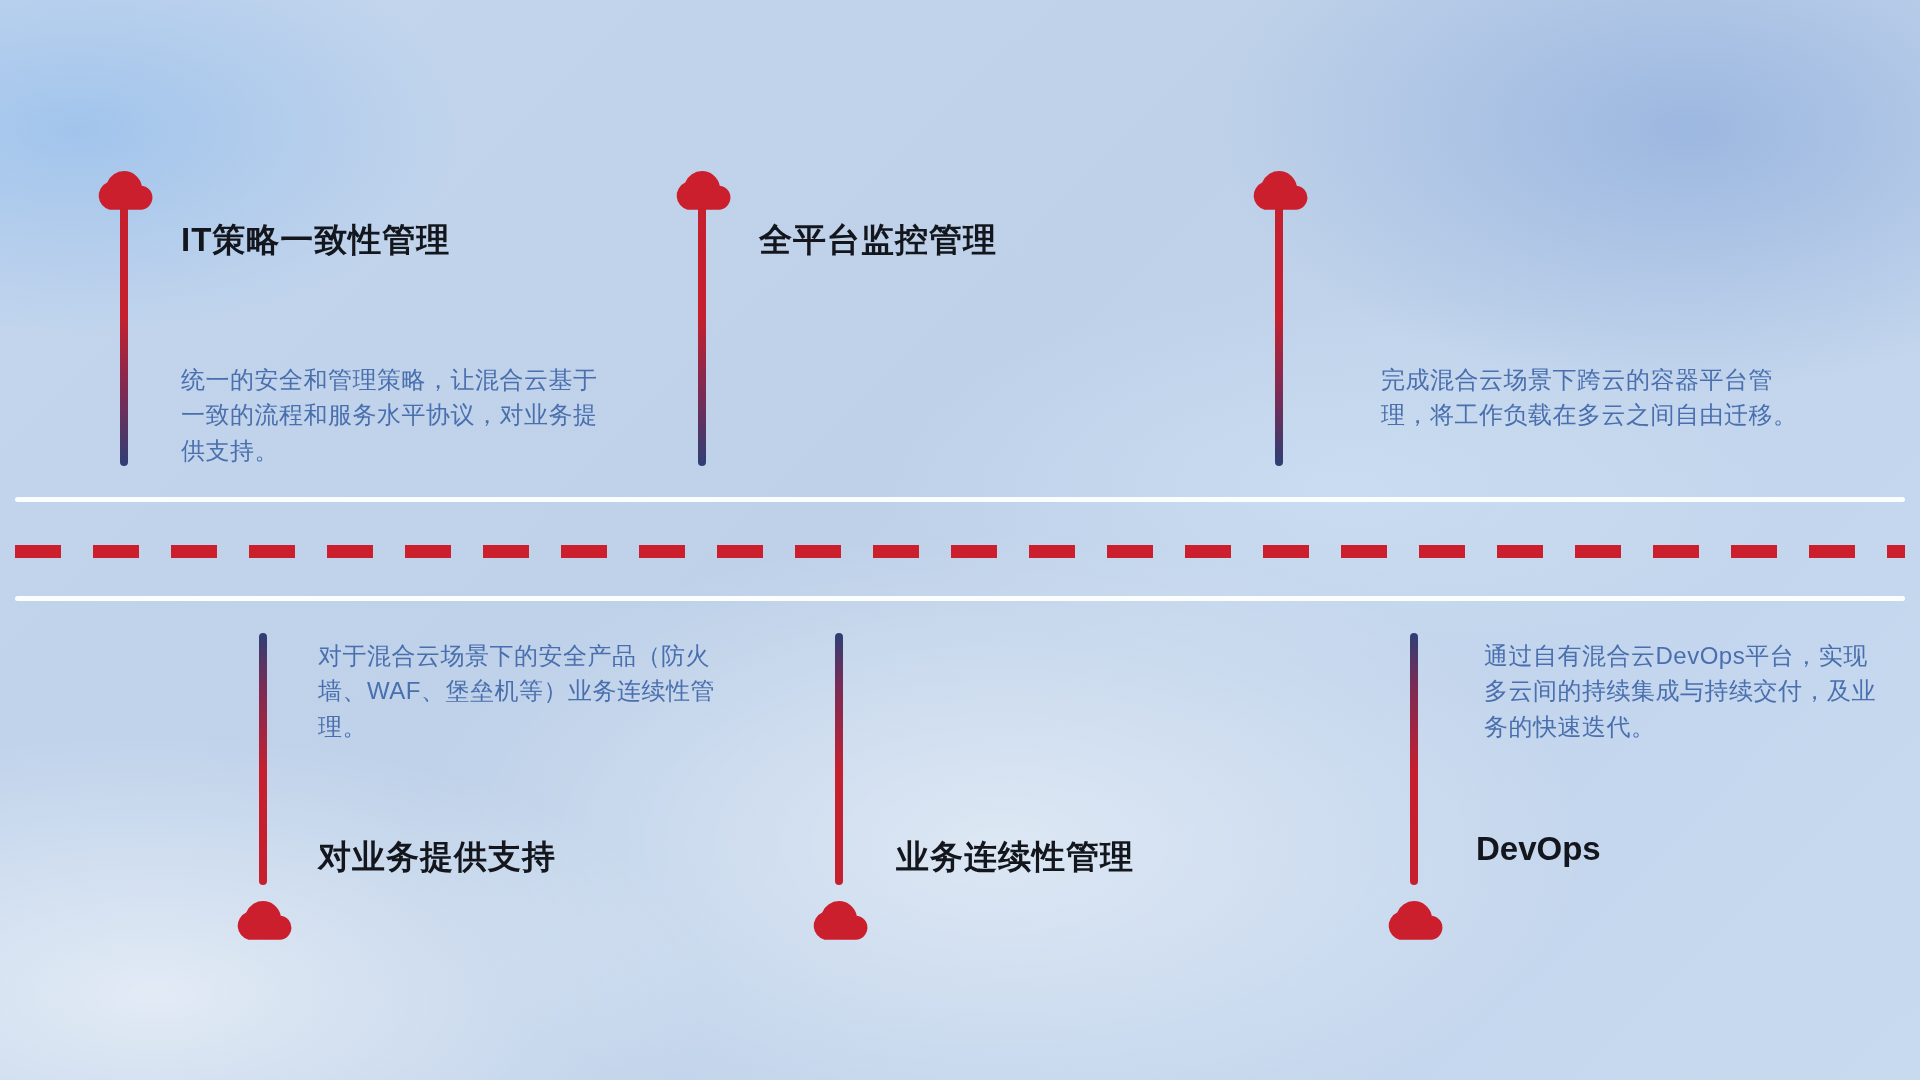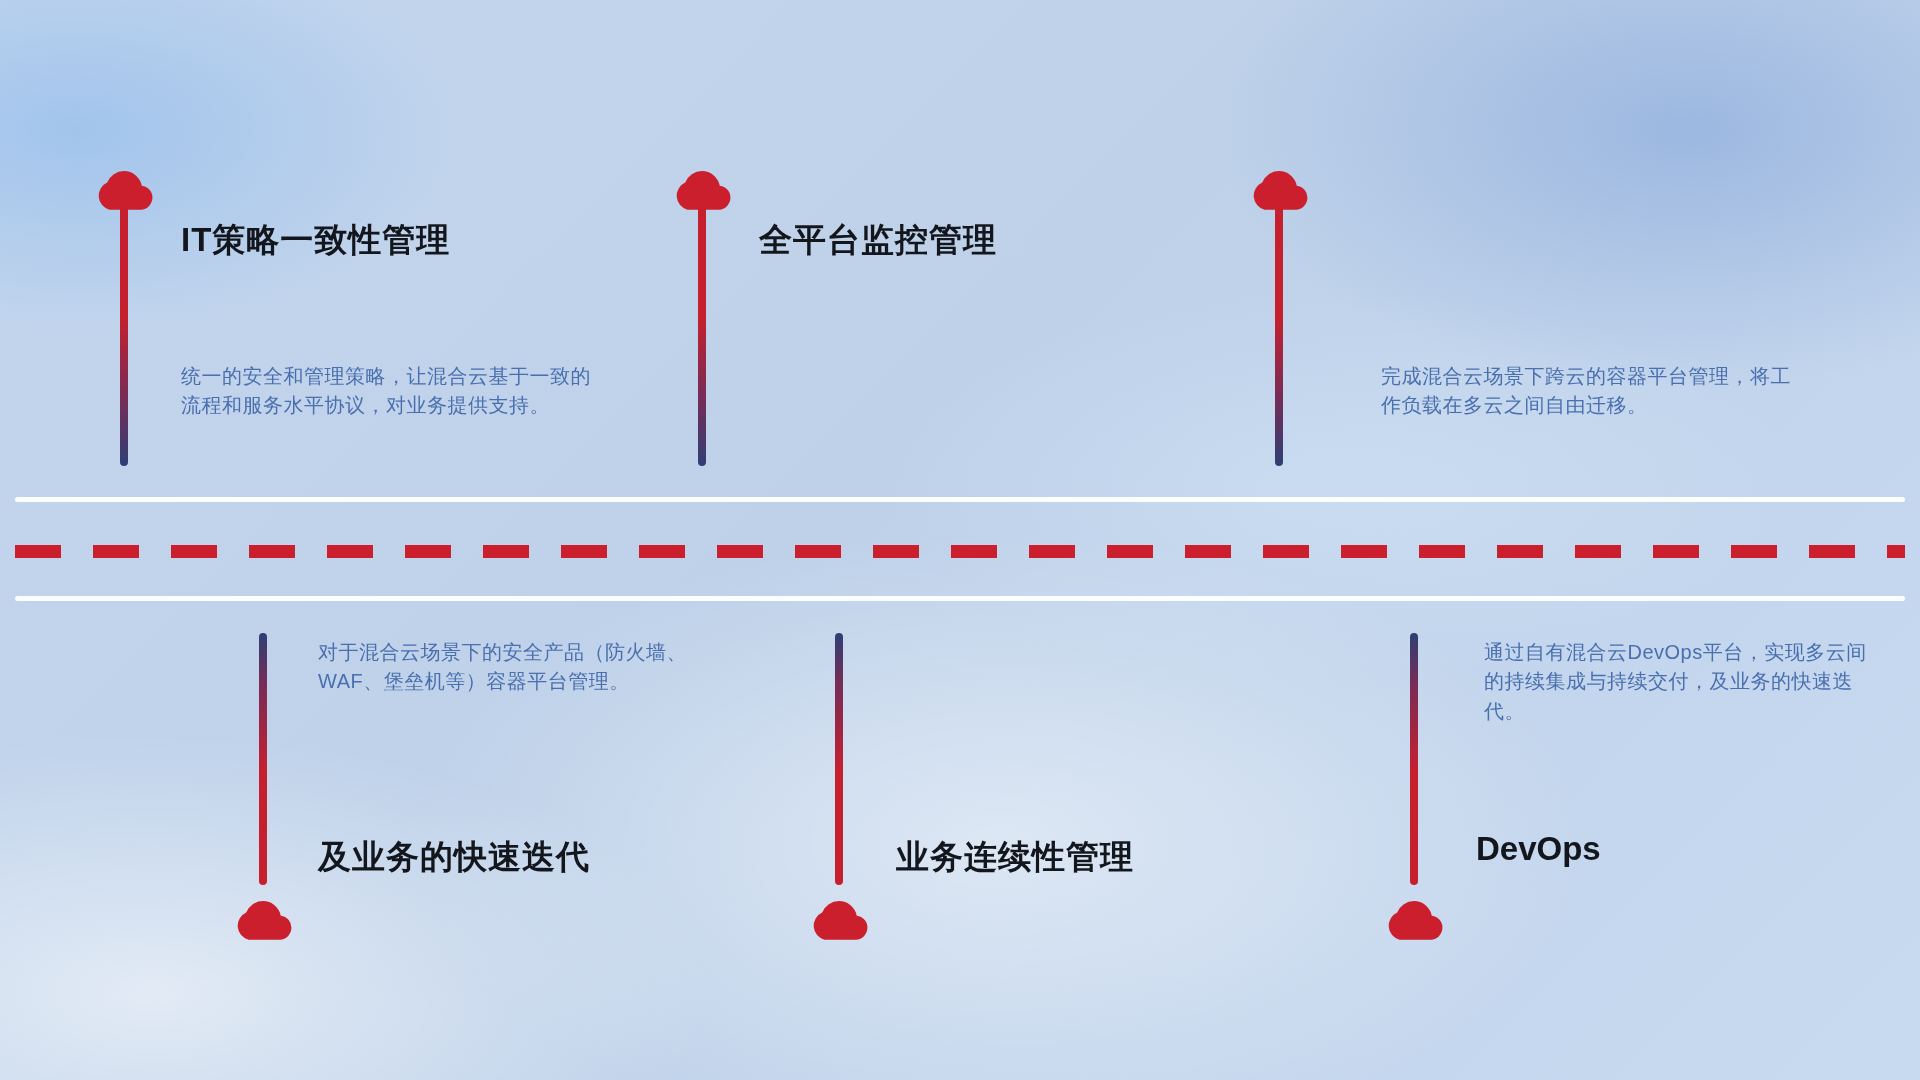--- a/index.html
+++ b/index.html
@@ -45,21 +45,21 @@
   .vline.up{background:linear-gradient(180deg,var(--line-navy) 0%,#7c2b55 22%,#c6202e 55%,#c6202e 100%);}
 
   
   .item-title{
     position:absolute;
     font-size:33px;font-weight:700;color:var(--title-dark);
     letter-spacing:1px;white-space:nowrap;
   }
   .item-desc{
     position:absolute;
-    font-size:20px;line-height:1.47;color:var(--description-blue);
+    font-size:24px;line-height:1.47;color:var(--description-blue);
     letter-spacing:0.5px;
   }
 
   
   .cloud.c-top-1{position:absolute;left:95px;top:166px;}
   .cloud.c-top-2{position:absolute;left:673px;top:166px;}
   .cloud.c-top-3{position:absolute;left:1250px;top:166px;}
   .vline.l-top-1{left:120px;top:206px;height:260px;}
   .vline.l-top-2{left:698px;top:206px;height:260px;}
   .vline.l-top-3{left:1275px;top:206px;height:260px;}
@@ -117,22 +117,22 @@
   </span>
   <div class="vline down l-top-3"></div>
   <div class="item-desc d-top-3">完成混合云场景下跨云的容器平台管理，将工作负载在多云之间自由迁移。</div>
 
   <div class="vline up l-bot-1"></div>
   <span class="cloud c-bot-1">
     <svg viewBox="0 0 24 18">
         <path d="M19.35 8.04A7.49 7.49 0 0 0 12 2 7.5 7.5 0 0 0 5.04 6.74 6 6 0 0 0 6 18h13a5 5 0 0 0 .35-9.96z"></path>
       </svg>
   </span>
-  <div class="item-desc d-bot-1">对于混合云场景下的安全产品（防火墙、WAF、堡垒机等）容器平台管理。</div>
-  <div class="item-title t-bot-1">及业务的快速迭代</div>
+  <div class="item-desc d-bot-1">对于混合云场景下的安全产品（防火墙、WAF、堡垒机等）业务连续性管理。</div>
+  <div class="item-title t-bot-1">对业务提供支持</div>
 
   <div class="vline up l-bot-2"></div>
   <span class="cloud c-bot-2">
     <svg viewBox="0 0 24 18">
         <path d="M19.35 8.04A7.49 7.49 0 0 0 12 2 7.5 7.5 0 0 0 5.04 6.74 6 6 0 0 0 6 18h13a5 5 0 0 0 .35-9.96z"></path>
       </svg>
   </span>
   <div class="item-title t-bot-2">业务连续性管理</div>
 
   <div class="vline up l-bot-3"></div>

